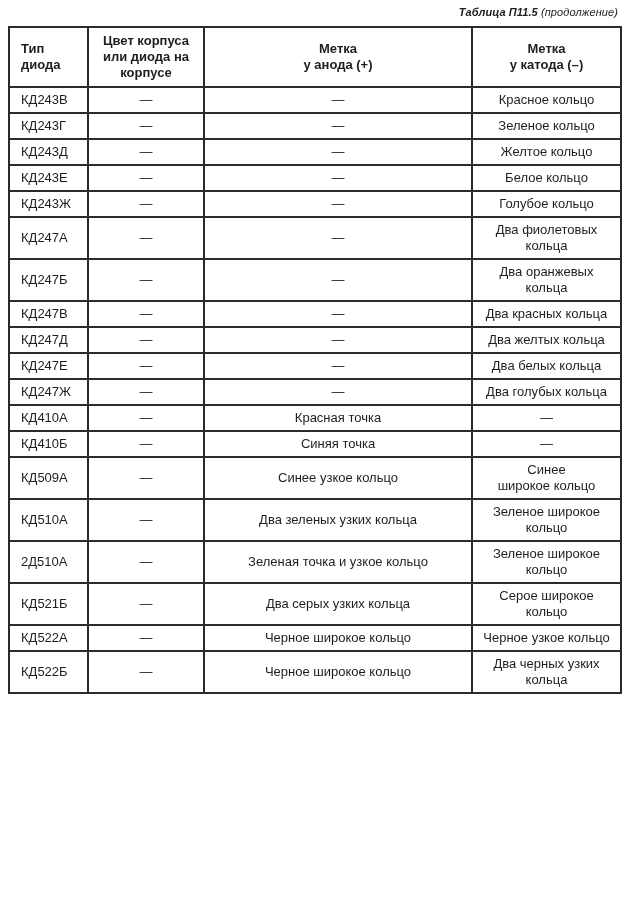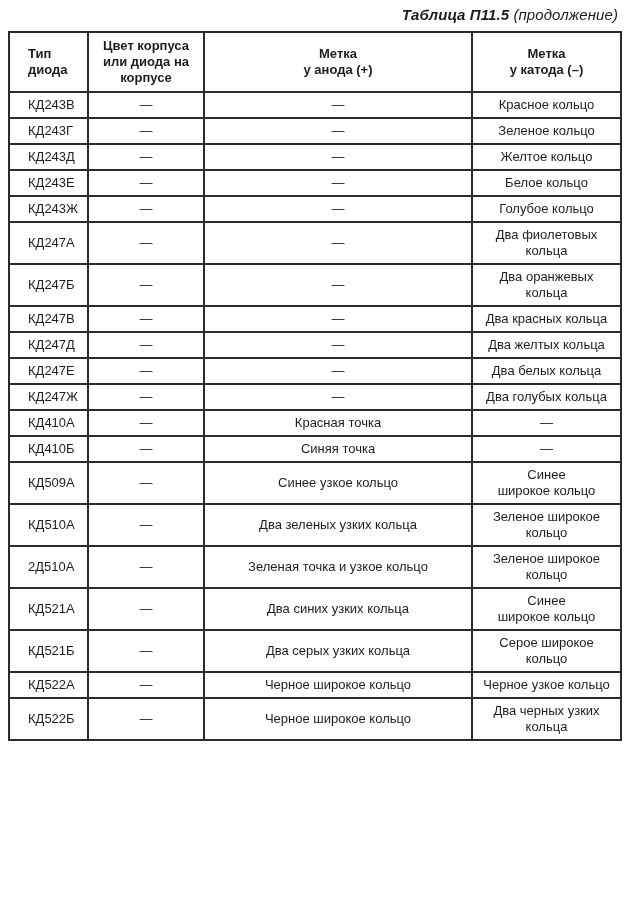--- a/index.html
+++ b/index.html
@@ -9,21 +9,21 @@
     width: 628px;
     font-family: "Liberation Sans", sans-serif;
     color: #1e1e1e;
   }
   .page {
     width: 612px;
     padding: 4px 8px 4px 8px;
   }
   .caption {
     text-align: right;
-    font-size: 15px;
+    font-size: 11px;
     padding: 2px 2px 8px 0;
     letter-spacing: 0.1px;
   }
   .caption .bold-part {
     font-weight: bold;
     font-style: italic;
   }
   .caption .italic-part {
     font-style: italic;
   }
@@ -43,21 +43,21 @@
     white-space: pre-line;
     overflow: hidden;
   }
   table.diodes th {
     font-weight: bold;
     padding: 5px 4px;
   }
   table.diodes th.col-type,
   table.diodes td.col-type {
     text-align: left;
-    padding-left: 18px;
+    padding-left: 11px;
   }
   col.c1 { width: 79px; }
   col.c2 { width: 116px; }
   col.c3 { width: 268px; }
   col.c4 { width: 149px; }
 </style>
 </head>
 <body>
 
 <div class="page">
@@ -182,27 +182,20 @@
 кольцо</td>
         </tr>
         <tr>
           <td class="col-type">2Д510А</td>
           <td>—</td>
           <td>Зеленая точка и узкое кольцо</td>
           <td>Зеленое широкое
 кольцо</td>
         </tr>
         <tr>
-          <td class="col-type">КД521А</td>
-          <td>—</td>
-          <td>Два синих узких кольца</td>
-          <td>Синее
-широкое кольцо</td>
-        </tr>
-        <tr>
           <td class="col-type">КД521Б</td>
           <td>—</td>
           <td>Два серых узких кольца</td>
           <td>Серое широкое
 кольцо</td>
         </tr>
         <tr>
           <td class="col-type">КД522А</td>
           <td>—</td>
           <td>Черное широкое кольцо</td>

